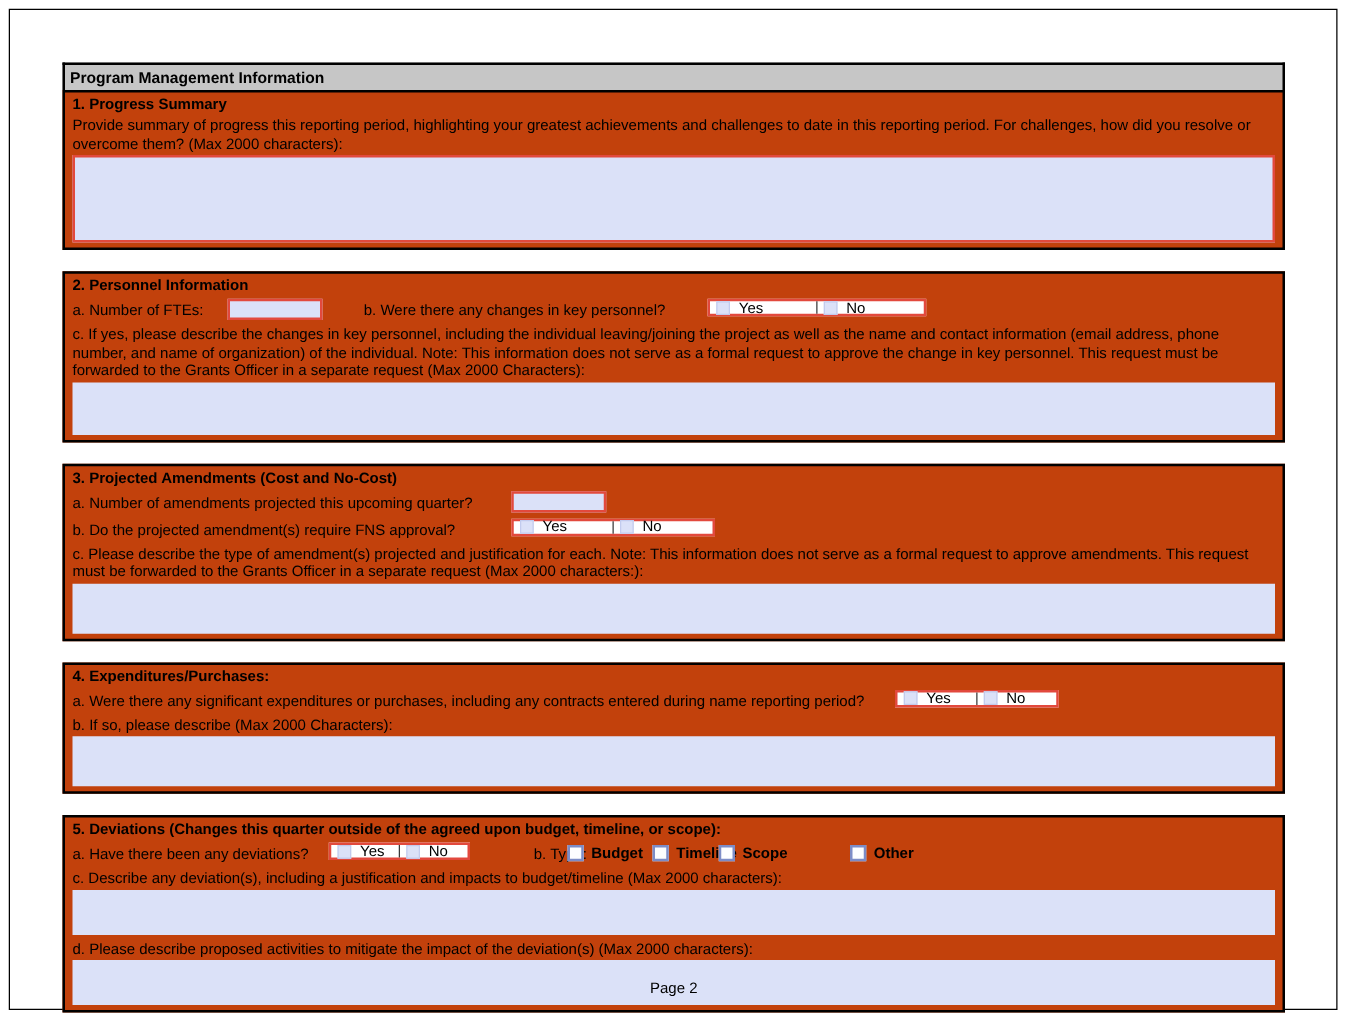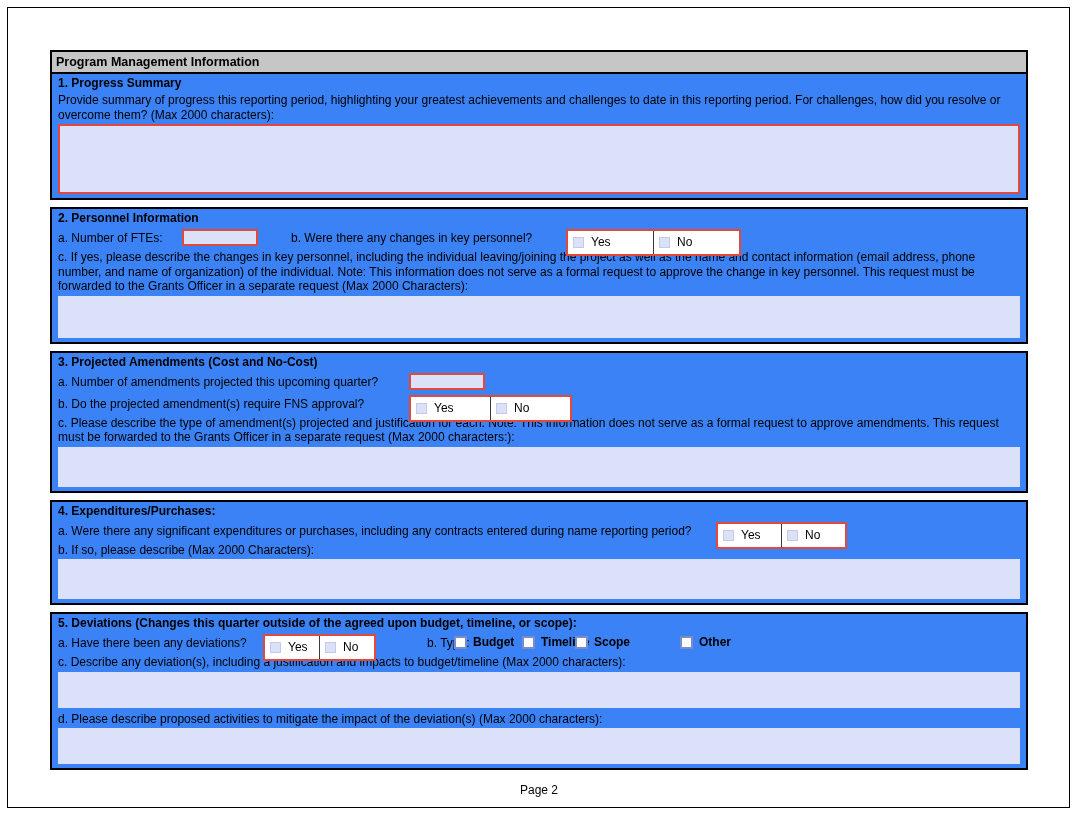--- a/index.html
+++ b/index.html
@@ -20,35 +20,35 @@
     position: absolute; left: 50px; top: 50px; width: 978px;
   }
   .form-header {
     background: var(--header-bg, #c6c6c6);
     border: 2px solid #000; border-bottom: none;
     font-weight: bold; font-size: 12.5px;
     padding: 3px 4px 3px 4px;
   }
   .box {
     border: 2px solid #000;
-    background: #3b82f6;
+    background: #c2410c;
     padding: 2px 6px 4px 6px;
-    margin-bottom: 7px;
+    margin-bottom: 17px;
     position: relative;
   }
   .sec-title { font-weight: bold; line-height: 15px; }
   .para { line-height: 14.5px; margin-top: 2px; }
   .field { background: var(--field-fill, #dbe1f8); }
   .required { border: 2px solid var(--required-border, #e2493d); }
   .ta { width: 100%; margin-top: 2px; }
   .row { position: relative; height: 20px; margin-top: 2px; }
   .lbl { position: absolute; top: 3px; white-space: nowrap; line-height: 14px; }
   .inp { position: absolute; top: 1px; height: 17px; }
   .yesno {
-    position: absolute; top: 1px; height: 27px;
+    position: absolute; top: 1px; height: 14px;
     display: flex; background: #fff;
     border: 2px solid var(--required-border, #e2493d);
     text-align: right;
   }
   .yn-opt { flex: 1; display: flex; align-items: center; gap: 7px; padding-left: 5px; cursor: default; }
   .yn-opt + .yn-opt { border-left: 1px solid #3a3a3a; }
   .cb-fill {
     width: 11px; height: 11px; flex: 0 0 auto;
     background: var(--field-fill, #dbe1f8);
     border: 1px solid #c2cbee;

